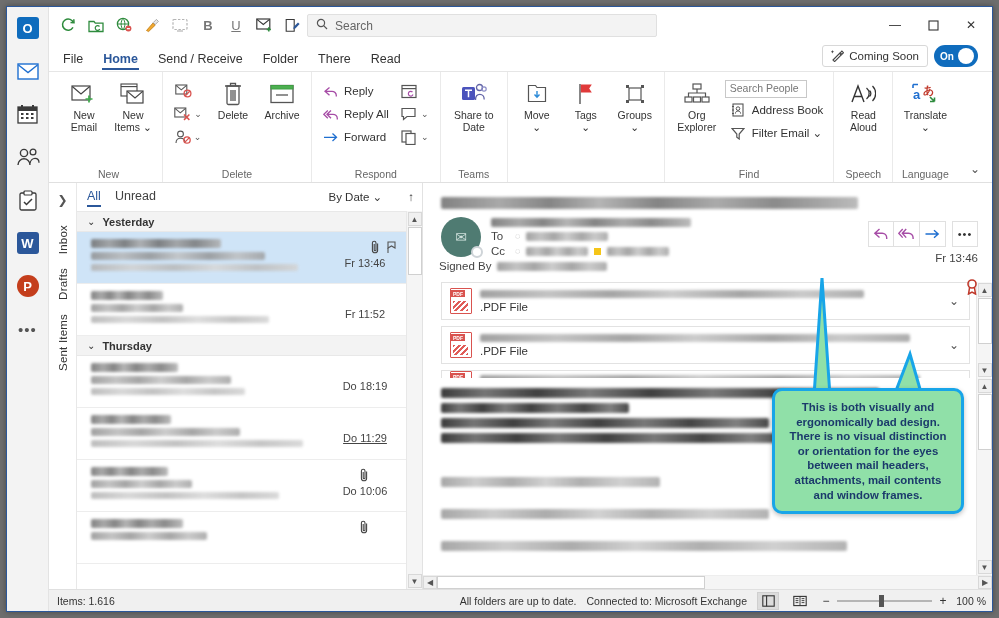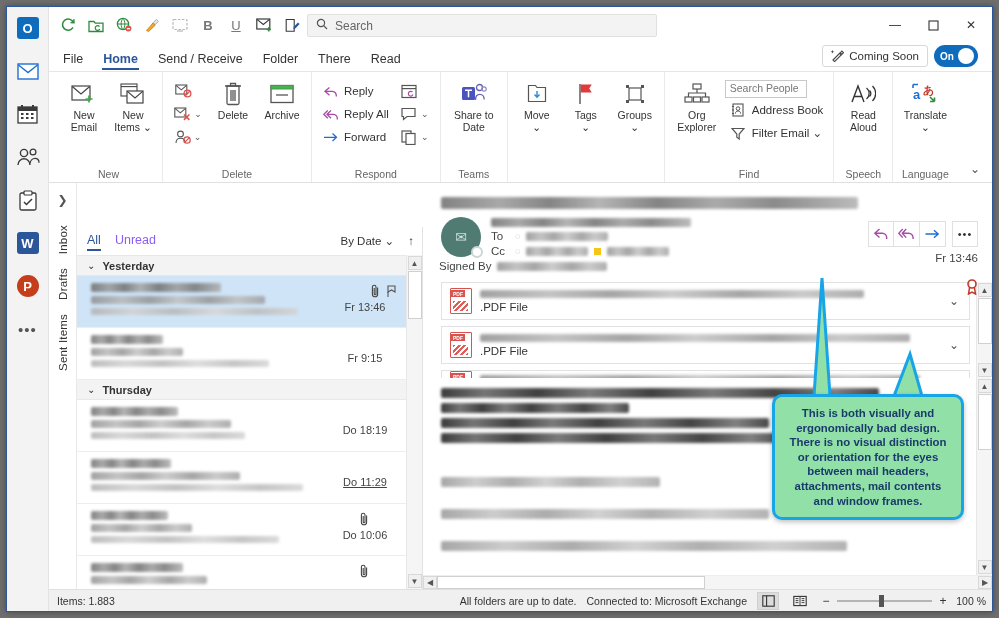--- a/index.html
+++ b/index.html
@@ -109,26 +109,26 @@
   .folderstrip {
     width: 28px; flex:0 0 28px; background:#fff; border-right:1px solid #e8e8e8;
     display:flex; flex-direction:column; align-items:center; padding-top:6px;
   }
   .chev-collapse { font-size:12px; color:#555; cursor:pointer; height:22px; display:flex; align-items:center;}
   .vtab {
     writing-mode: vertical-rl; transform: rotate(180deg);
     font-size:11.5px; color:#333; margin-top:14px; cursor:pointer; letter-spacing:.2px;
   }
 
-  .listpane { width: 346px; flex:0 0 346px; display:flex; flex-direction:column; border-right:1px solid #e2e2e2; min-width:0;margin-top:44px;}
+  .listpane { width: 346px; flex:0 0 346px; display:flex; flex-direction:column; border-right:1px solid #e2e2e2; min-width:0;}
   .listhdr { height:28px; display:flex; align-items:center; padding:0 8px 0 10px; gap:14px; font-size:12.5px; }
-  .lh-tab { color:#8b5cf6; cursor:pointer; padding-bottom:2px; position:relative;}
+  .lh-tab { color:#404040; cursor:pointer; padding-bottom:2px; position:relative;}
   .lh-tab.active { color:#2b579a; }
   .lh-tab.active:after { content:""; position:absolute; left:0; right:0; bottom:-2px; height:2px; background:#2b579a;}
-  .lh-right { margin-left:auto; display:flex; align-items:center; gap:14px; color:#333; font-size:11.5px;}
+  .lh-right { margin-left:auto; display:flex; align-items:center; gap:26px; color:#333; font-size:11.5px;}
   .lh-right div { cursor:pointer; }
 
   .listwrap { flex:1; display:flex; min-height:0; }
   .listitems { flex:1; overflow:hidden; border-top:1px solid #e8e8e8; }
   .daygroup {
     height:20px; background:#f3f3f3; display:flex; align-items:center; gap:7px;
     padding-left:10px; font-size:11px; font-weight:bold; color:#333;
     border-bottom:1px solid #e8e8e8; cursor:pointer;
   }
   .mrow {
@@ -709,21 +709,21 @@
             </div>
 
 
             <div class="mrow">
               <div class="mcontent">
                 <div class="blur-l1 bl" style="width:30%"></div>
                 <div class="blur-l2 bl2" style="width:38%"></div>
                 <div class="blur-l3 bl3" style="width:74%"></div>
               </div>
               <div class="mmeta">
-                <div style="margin-top:16px;">Fr 9:15</div>
+                <div style="margin-top:16px;">Fr 11:52</div>
               </div>
             </div>
 
             <div class="daygroup">
               <span style="font-weight:normal;font-size:10px;">⌄</span>
               <span>Thursday</span>
             </div>
 
             <div class="mrow">
               <div class="mcontent">
@@ -926,21 +926,21 @@
           <div class="hsb-arrow">◀</div>
           <div class="hsb-track">
             <div class="hsb-thumb" style="left:0;width:268px;"></div>
           </div>
           <div class="hsb-arrow">▶</div>
         </div>
       </div>
     </div>
 
     <div class="statusbar">
-      <div>Items: 1.883</div>
+      <div>Items: 1.616</div>
       <div class="sb-right">
         <div>All folders are up to date.</div>
         <div>Connected to: Microsoft Exchange</div>
         <div class="viewbtn active">
           <svg width="13" height="12" viewBox="0 0 13 12">
                 <rect x=".8" y=".8" width="11.4" height="10.4" fill="none" stroke="#333" stroke-width="1.1"></rect>
                 <path d="M4.6 .8 v10.4" stroke="#333" stroke-width="1.1"></path>
               </svg>
         </div>
         <div class="viewbtn">
@@ -962,18 +962,18 @@
     </div>
 
   </div>
 </div>
 
 <div class="callout" style="left:770px; top:278px; width:200px; height:240px;">
   <svg width="200" height="240" viewBox="0 0 200 240" style="position:absolute;left:0;top:0;">
     <path d="M44 118 L52 0 L60 118 Z" fill="#90e0a8" stroke="#18a5e8" stroke-width="3"></path>
     <path d="M124 118 L140 76 L152 118 Z" fill="#90e0a8" stroke="#18a5e8" stroke-width="3"></path>
   </svg>
-  <div class="bubble" style="left:2px; top:116px;">
+  <div class="bubble" style="left:2px; top:110px;">
     <span>This is both visually and ergonomically bad design. There is no visual distinction or orientation for the eyes between mail headers, attachments, mail contents and window frames.</span>
   </div>
 </div>
 
 </div>
 
 </body></html>

